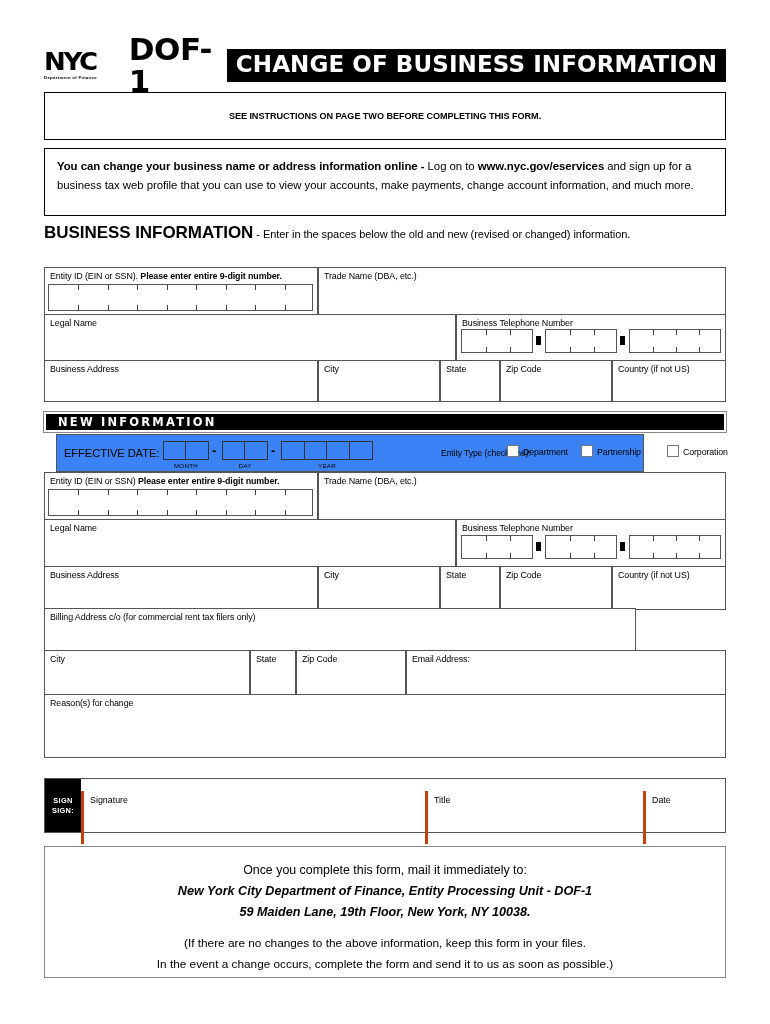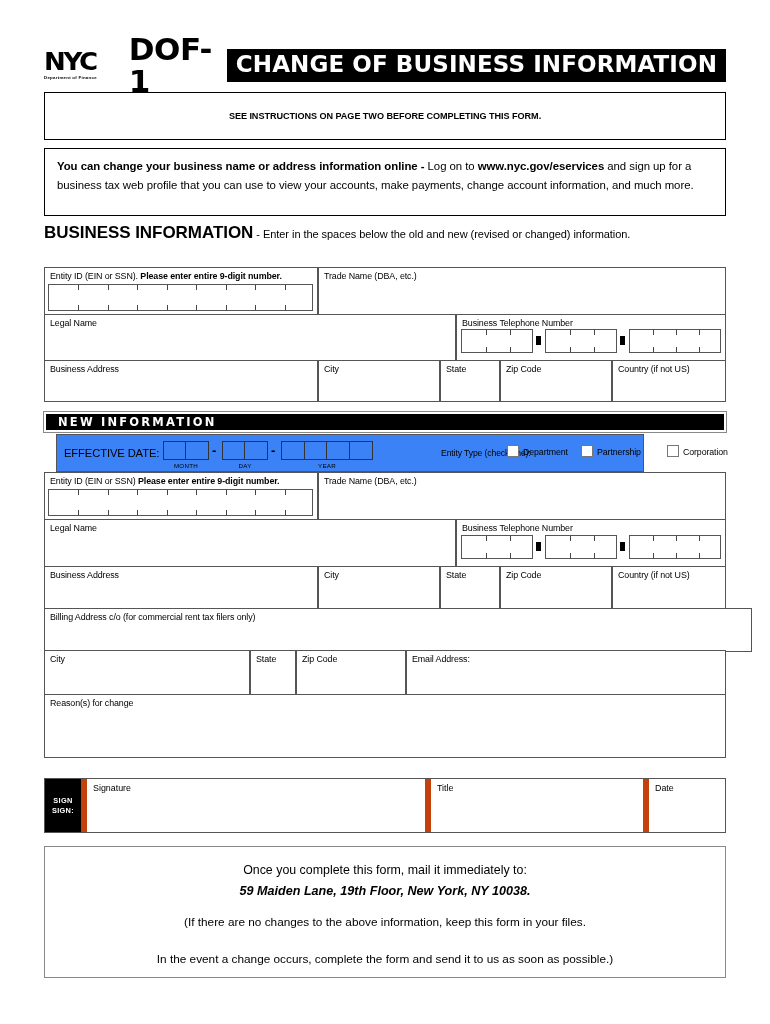--- a/index.html
+++ b/index.html
@@ -209,22 +209,22 @@
   .sig-here {
     position: absolute; left: 0; top: 0;
     width: 36px; height: 53px;
     background: #000; color: #fff;
     display: flex; flex-direction: column;
     justify-content: center; align-items: center;
     font-size: 7.4px; font-weight: bold;
     letter-spacing: 0.3px; line-height: 10px;
   }
   .sig-cell {
-    position: absolute; top: 0; height: 53px;
-    border-left: 6px solid #c2410c;
+    position: absolute; top: 12px; height: 53px;
+    border-left: 3px solid #c2410c;
   }
   .sig-cell .lbl { font-size: 8.9px; padding: 4px 0 0 6px; display: block; }
 
   
   .footer-box {
     position: absolute; left: 44px; top: 846px;
     width: 682px; height: 132px;
     border: 1px solid #888;
     display: flex; flex-direction: column;
     align-items: center;
@@ -431,21 +431,21 @@
   <div class="cell" style="left:440px; top:566px; width:60px; height:44px;">
     <span class="lbl">State</span>
   </div>
   <div class="cell" style="left:500px; top:566px; width:112px; height:44px;">
     <span class="lbl">Zip Code</span>
   </div>
   <div class="cell" style="left:612px; top:566px; width:114px; height:44px;">
     <span class="lbl">Country (if not US)</span>
   </div>
 
-  <div class="cell" style="left:44px; top:608px; width:708px; height:44px;">
+  <div class="cell" style="left:44px; top:608px; width:592px; height:44px;">
     <span class="lbl">Billing Address c/o (for commercial rent tax filers only)</span>
   </div>
   <div class="cell" style="left:44px; top:650px; width:206px; height:46px;">
     <span class="lbl">City</span>
   </div>
   <div class="cell" style="left:250px; top:650px; width:46px; height:46px;">
     <span class="lbl">State</span>
   </div>
   <div class="cell" style="left:296px; top:650px; width:110px; height:46px;">
     <span class="lbl">Zip Code</span>
@@ -469,18 +469,19 @@
     <div class="sig-cell" style="left:380px; width:218px;">
       <span class="lbl">Title</span>
     </div>
     <div class="sig-cell" style="left:598px; width:82px;">
       <span class="lbl">Date</span>
     </div>
   </div>
 
   <div class="footer-box">
     <div class="f-line1">Once you complete this form, mail it immediately to:</div>
+    <div class="f-addr">New York City Department of Finance, Entity Processing Unit - DOF-1</div>
     <div class="f-addr">59 Maiden Lane, 19th Floor, New York, NY 10038.</div>
     <div class="f-note">(If there are no changes to the above information, keep this form in your files.</div>
-    <div class="f-note" style="margin-top:16px;">In the event a change occurs, complete the form and send it to us as soon as possible.)</div>
+    <div class="f-note" style="margin-top:0;">In the event a change occurs, complete the form and send it to us as soon as possible.)</div>
   </div>
 
 </div>
 
 </body></html>

